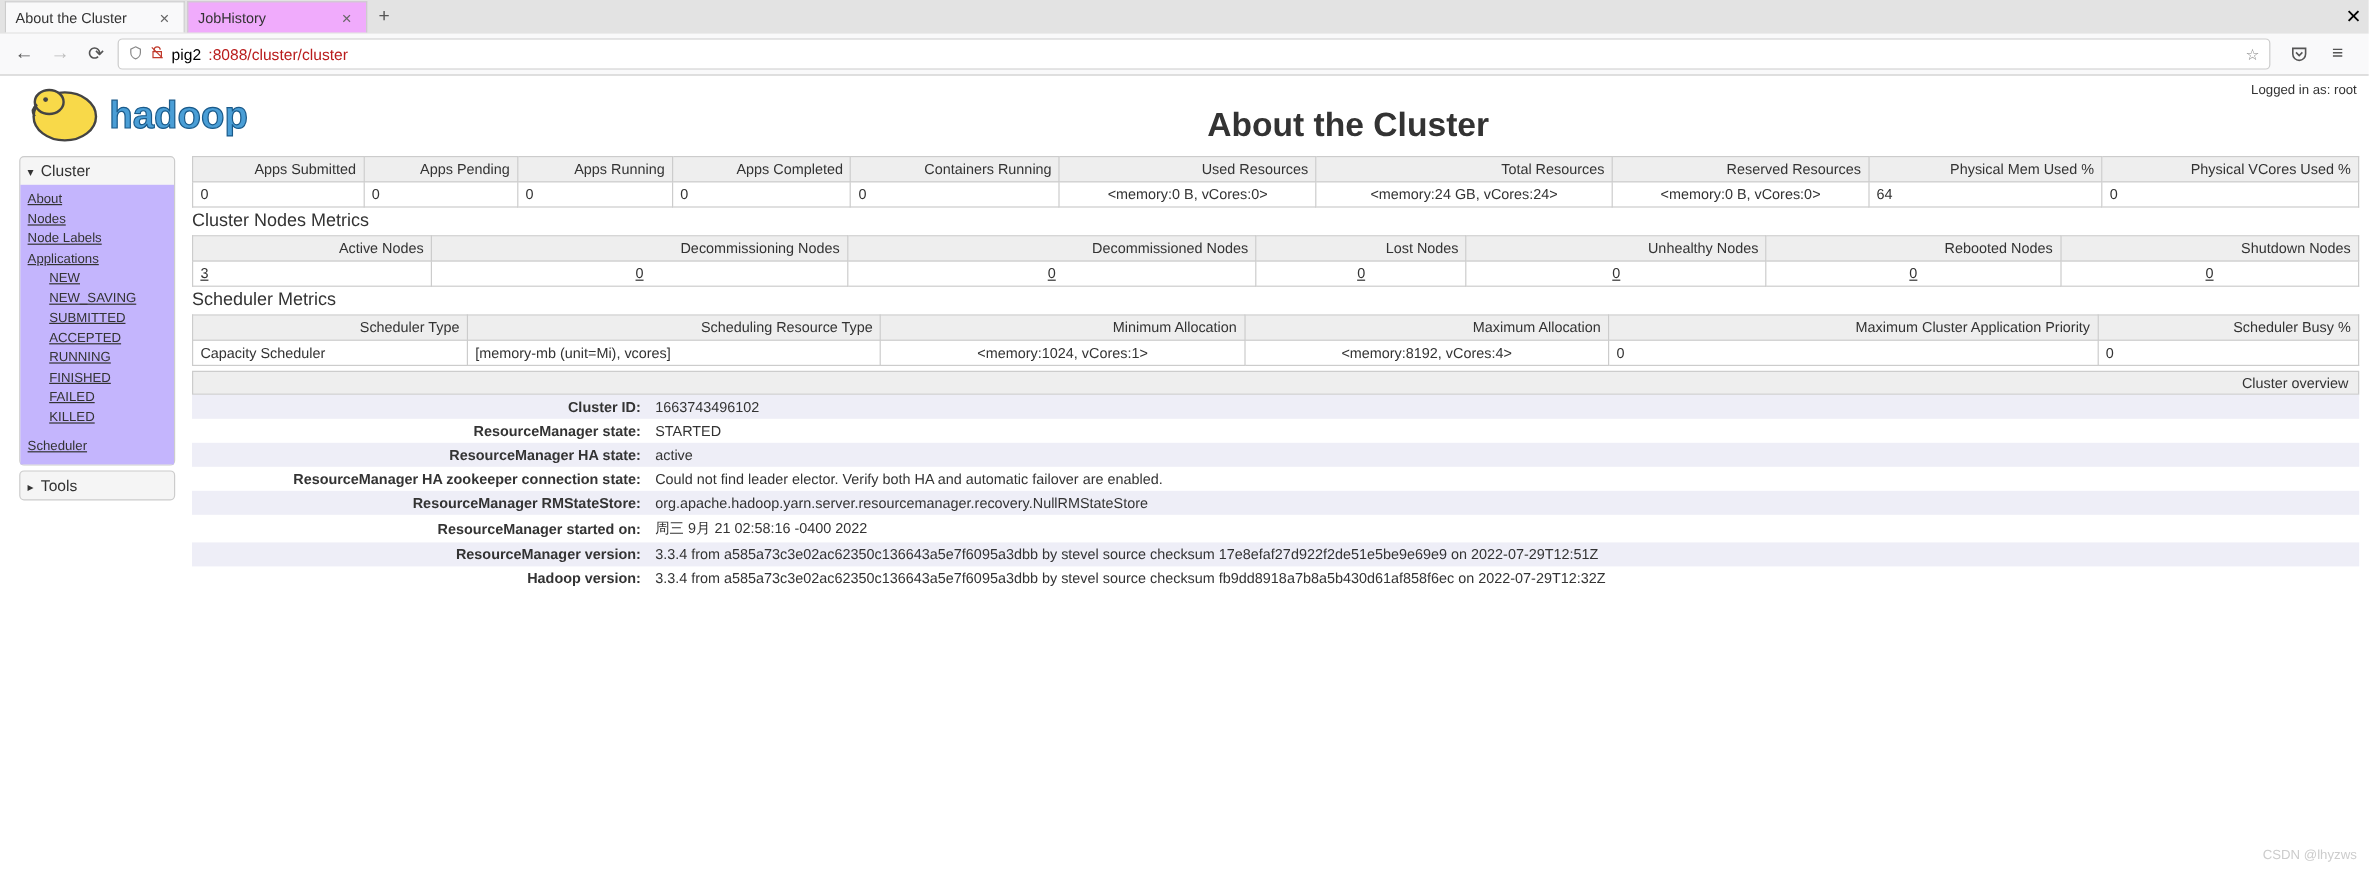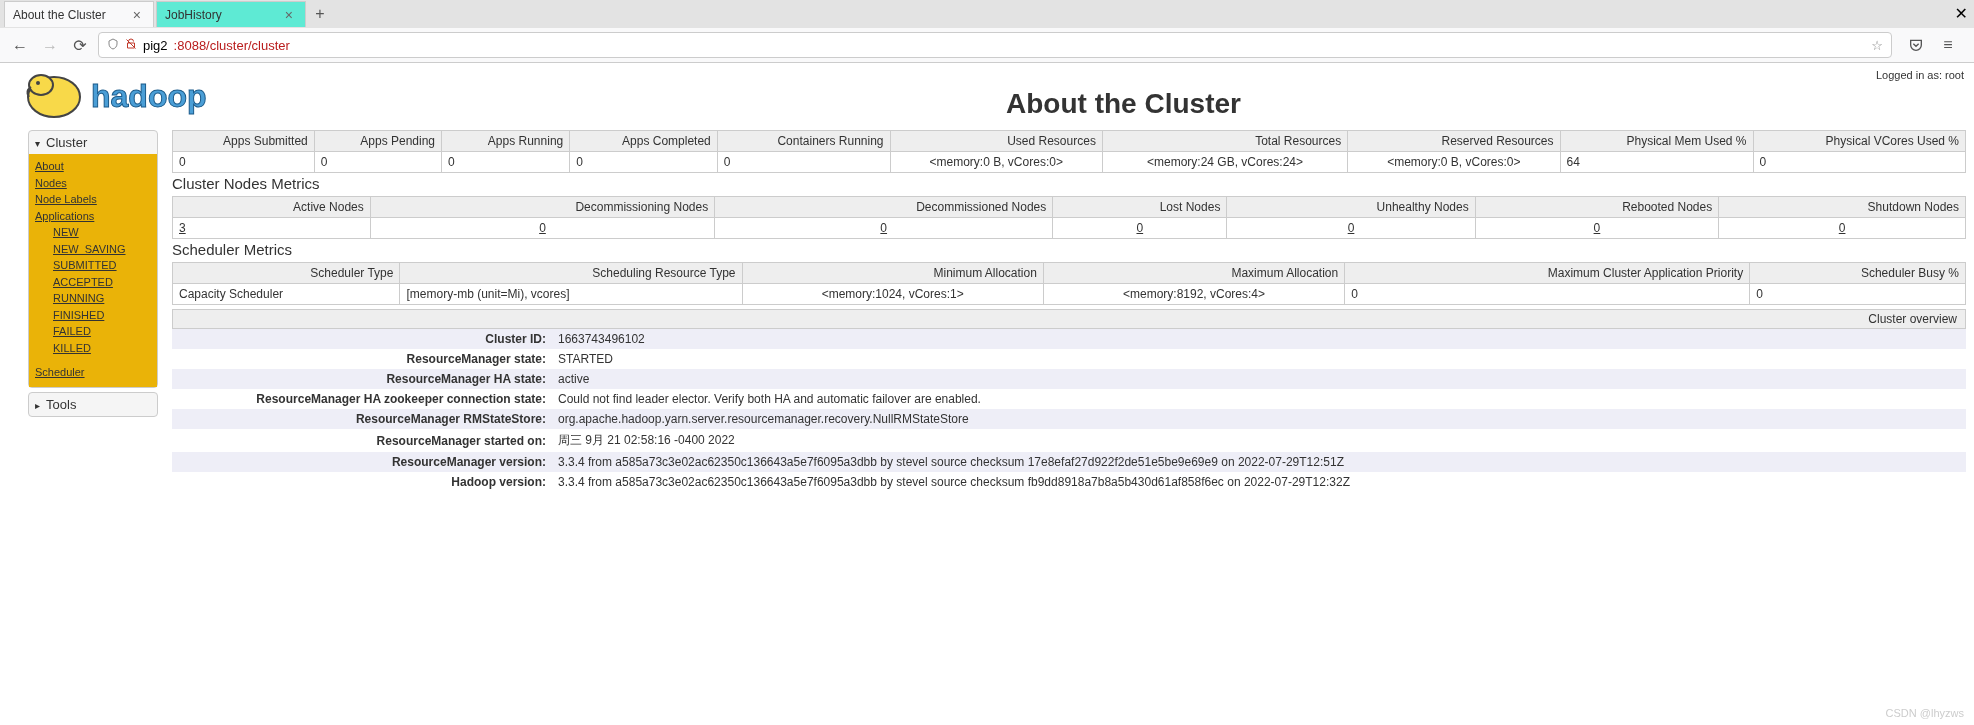--- a/index.html
+++ b/index.html
@@ -1,46 +1,46 @@
 <!DOCTYPE html>
 <html><head>
 <meta charset="utf-8">
 <style>
   * { box-sizing: border-box; }
   body { margin: 0; font-family: Arial, Helvetica, sans-serif; font-size: 13px; color: #333; background: #fff; }
   
   
   .browser-chrome { background: #f9f9fa; border-bottom: 1px solid #ccc; }
   .tab-bar { display: flex; align-items: center; height: 28px; background: #e3e3e3; padding: 0 4px; position: relative; }
-  .tab { display: flex; align-items: center; height: 26px; padding: 0 8px; margin-right: 2px; border: 1px solid #ccc; border-bottom: none; font-size: 12px; min-width: 150px; position: relative; background: #5eead4; }
+  .tab { display: flex; align-items: center; height: 26px; padding: 0 8px; margin-right: 2px; border: 1px solid #ccc; border-bottom: none; font-size: 12px; min-width: 150px; position: relative; background: #f0abfc; }
   .tab.active { background: #f9f9fa; }
   .tab-close { margin-left: auto; padding: 0 4px; color: #666; cursor: pointer; font-size: 14px; }
   .new-tab-btn { width: 24px; height: 24px; display:flex; align-items:center; justify-content:center; font-size:16px; color:#555; cursor:pointer; }
   .window-close { position:absolute; right:6px; top:4px; font-size:16px; color:#000; cursor:pointer; }
   .nav-bar { display: flex; align-items: center; height: 34px; padding: 4px 8px; gap: 6px; }
   .nav-btn { width: 24px; height: 24px; display:flex; align-items:center; justify-content:center; color:#555; cursor:pointer; font-size:16px; }
   .nav-btn.disabled { color: #bbb; }
   .url-bar { flex: 1; display:flex; align-items:center; height:26px; border:1px solid #ccc; border-radius:4px; background:#fff; padding:0 8px; gap:6px; font-size:13px; }
   .url-host { color:#000; }
   .url-path { color:#b91c1c; }
   .url-star { margin-left:auto; color:#888; cursor:pointer; }
   .right-icons { display:flex; gap:8px; padding:0 6px; }
   
   
   .page { position: relative; padding: 4px 8px 20px 16px; }
   .logged-in { position:absolute; top:6px; right:10px; font-size:11px; }
   .header-row { display:flex; align-items:center;gap:25px; }
   .logo { width: 240px; height: 60px; }
   .page-title { flex:1; text-align:center; font-size:28px; font-weight:bold; margin: 20px 0 10px 0; }
   
-  .layout { display:flex; gap: 14px; margin-left: 12px; }
+  .layout { display:flex; gap: 14px; }
   .sidebar { width: 130px; flex-shrink:0; }
   .side-panel { border:1px solid #ccc; border-radius:4px; margin-bottom:4px; background:#f5f5f5; }
   .side-header { padding:4px 6px; font-size:13px; font-weight:normal; cursor:pointer; display:flex; align-items:center; gap:4px; }
-  .side-body { background:#eab308; padding:4px 6px 6px 6px; font-size:11px; }
+  .side-body { background:#c4b5fd; padding:4px 6px 6px 6px; font-size:11px; }
   .side-body a { color:#333; text-decoration:underline; display:block; line-height:1.5; }
   .side-sub { padding-left: 18px; }
   .side-body a.after-space { margin-top:8px; }
   
   .main { flex:1; min-width:0; }
   .section-title { font-size:15px; font-weight:normal; margin: 2px 0 4px 0; }
   
   table.metrics { width:100%; border-collapse:collapse; border:1px solid #ccc; font-size:12px; }
   table.metrics th { background:#eee; border:1px solid #ccc; padding:3px 6px; font-weight:normal; text-align:right; }
   table.metrics td { border:1px solid #ccc; padding:3px 6px; text-align:left; }

